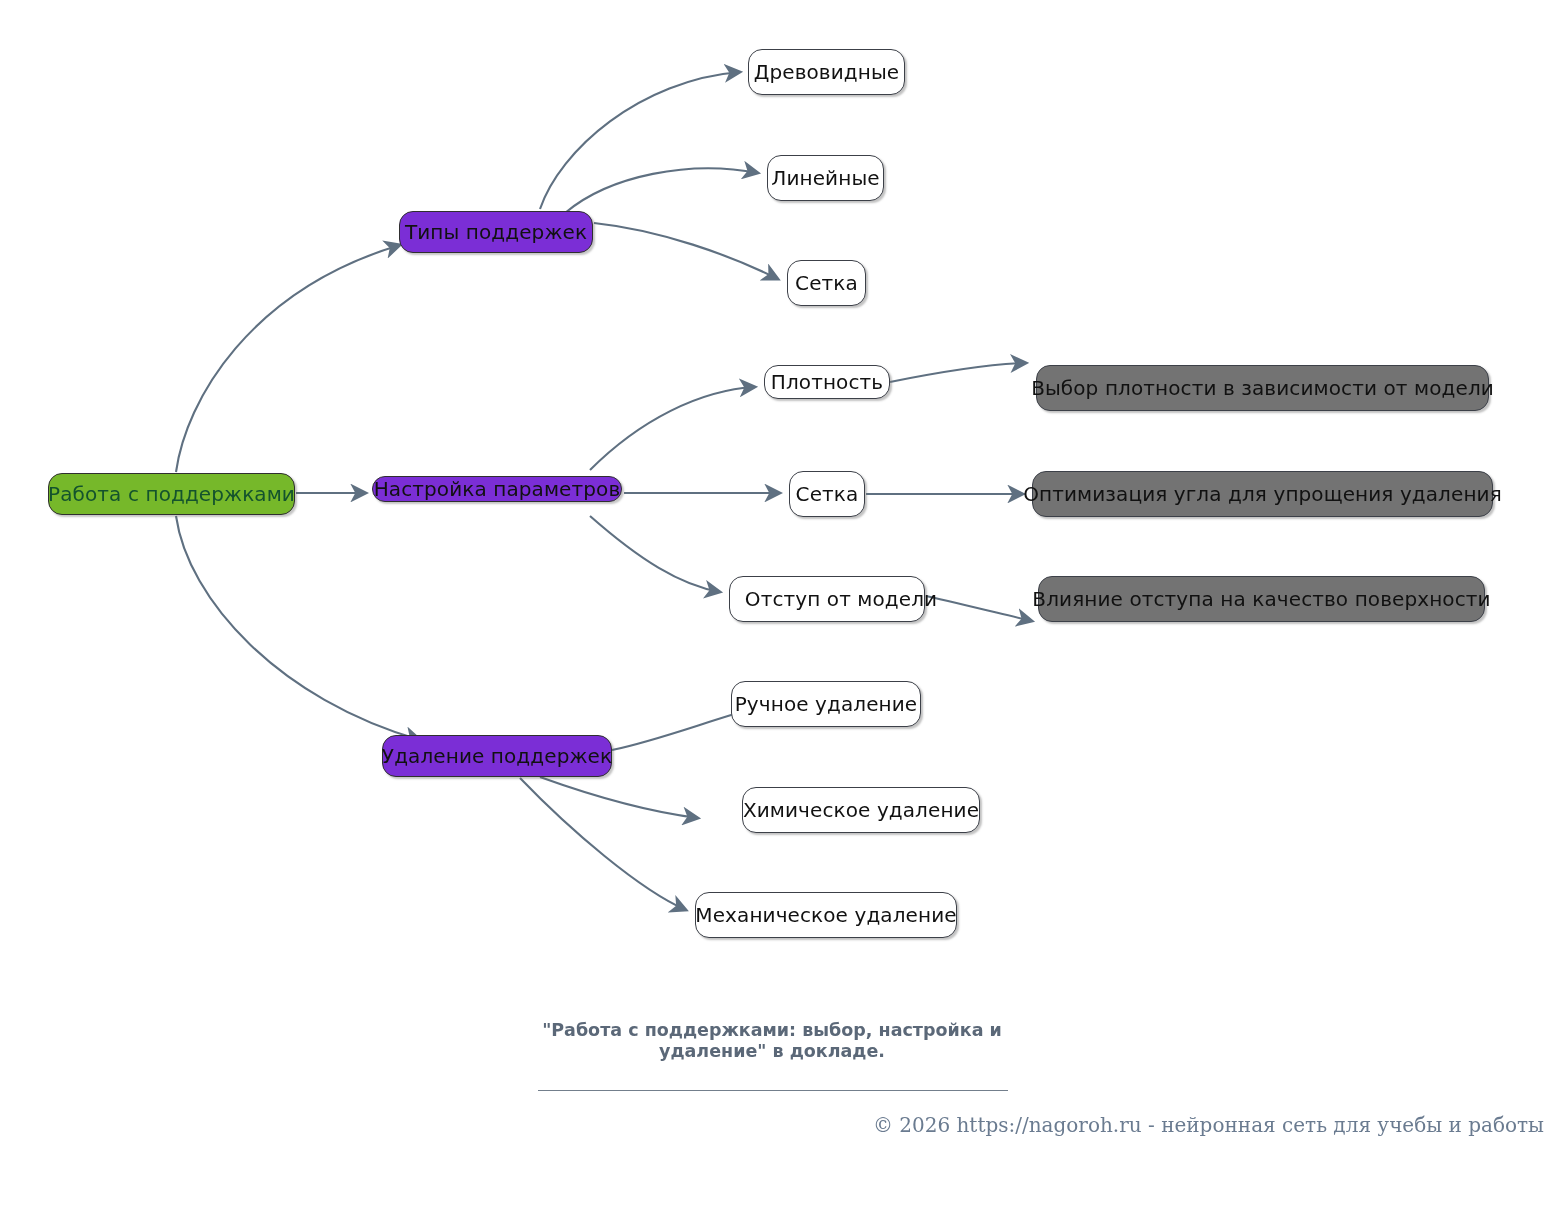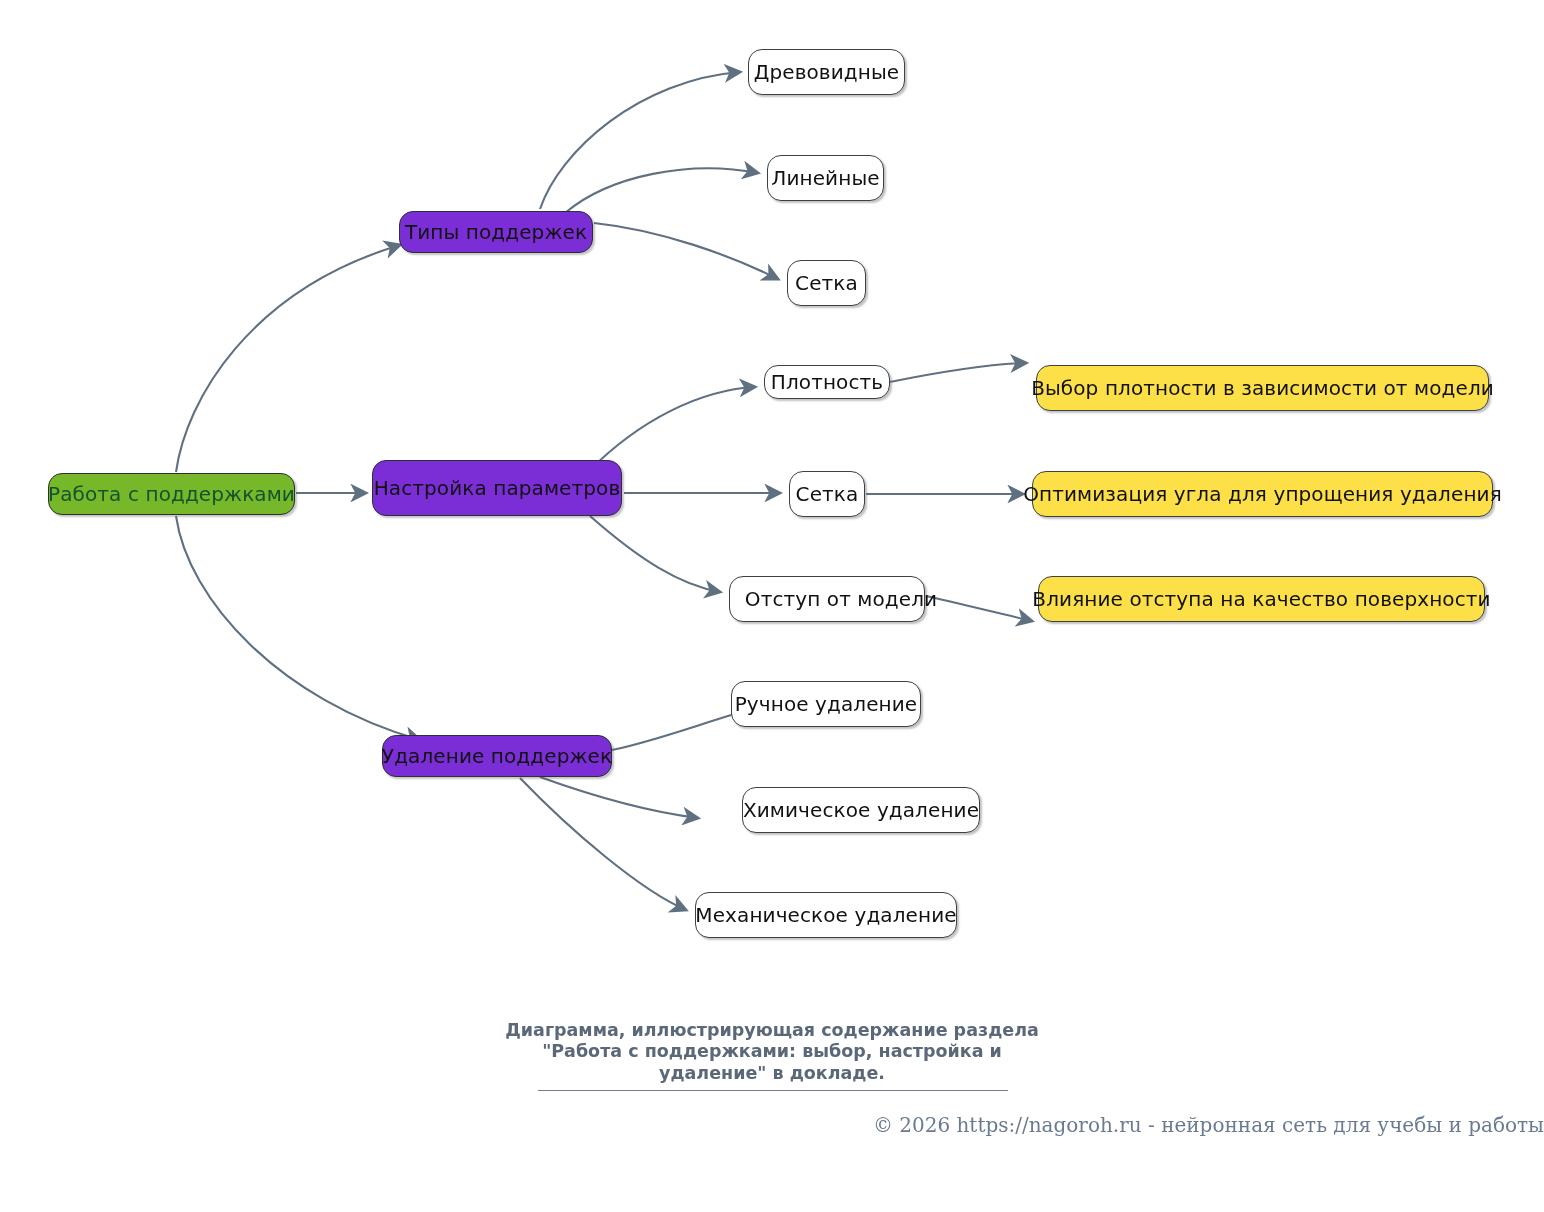--- a/index.html
+++ b/index.html
@@ -49,21 +49,21 @@
     box-shadow: 2px 2px 2px rgba(90,90,90,0.35);
   }
   .node.leaf {
     background: #ffffff;
     border: 1.8px solid #3c4048;
     color: #111111;
     font-size: 20px;
     box-shadow: 2px 2px 2px rgba(120,120,120,0.45);
   }
   .node.detail {
-    background: #fde047;
+    background: #737373;
     border: 1.8px solid #3c4048;
     color: #111111;
     font-size: 20px;
     box-shadow: 2px 2px 2px rgba(120,120,120,0.45);
   }
   #caption {
     position: absolute;
     left: 0;
     right: 0;
     top: 1020px;
@@ -140,21 +140,21 @@
 <div class="node leaf" style="left:748px; top:49px; width:157px; height:46px;">
   <span class="node-label">Древовидные</span>
 </div>
 <div class="node leaf" style="left:767px; top:155px; width:117px; height:46px;">
   <span class="node-label">Линейные</span>
 </div>
 <div class="node leaf" style="left:787px; top:260px; width:79px; height:46px;">
   <span class="node-label">Сетка</span>
 </div>
 
-<div class="node branch" style="left:372px; top:460px; width:250px; height:56px;">
+<div class="node branch" style="left:372px; top:476px; width:250px; height:26px;">
   <span class="node-label">Настройка параметров</span>
 </div>
 
 <div class="node leaf" style="left:764px; top:365px; width:126px; height:34px;">
   <span class="node-label">Плотность</span>
 </div>
 <div class="node detail" style="left:1036px; top:365px; width:453px; height:46px;">
   <span class="node-label">Выбор плотности в зависимости от модели</span>
 </div>
 
@@ -180,20 +180,19 @@
   <span class="node-label">Ручное удаление</span>
 </div>
 <div class="node leaf" style="left:707px; top:787px; width:238px; height:46px;margin-left:35px;">
   <span class="node-label">Химическое удаление</span>
 </div>
 <div class="node leaf" style="left:695px; top:892px; width:262px; height:46px;">
   <span class="node-label">Механическое удаление</span>
 </div>
 
 <div id="caption">
-  <span class="cap-line">Диаграмма, иллюстрирующая содержание раздела</span>
   <span class="cap-line">"Работа с поддержками: выбор, настройка и</span>
   <span class="cap-line">удаление" в докладе.</span>
 </div>
 
 <div id="divider"></div>
 
 <div id="footer">© 2026 https://nagoroh.ru - нейронная сеть для учебы и работы</div>
 
 </body></html>

